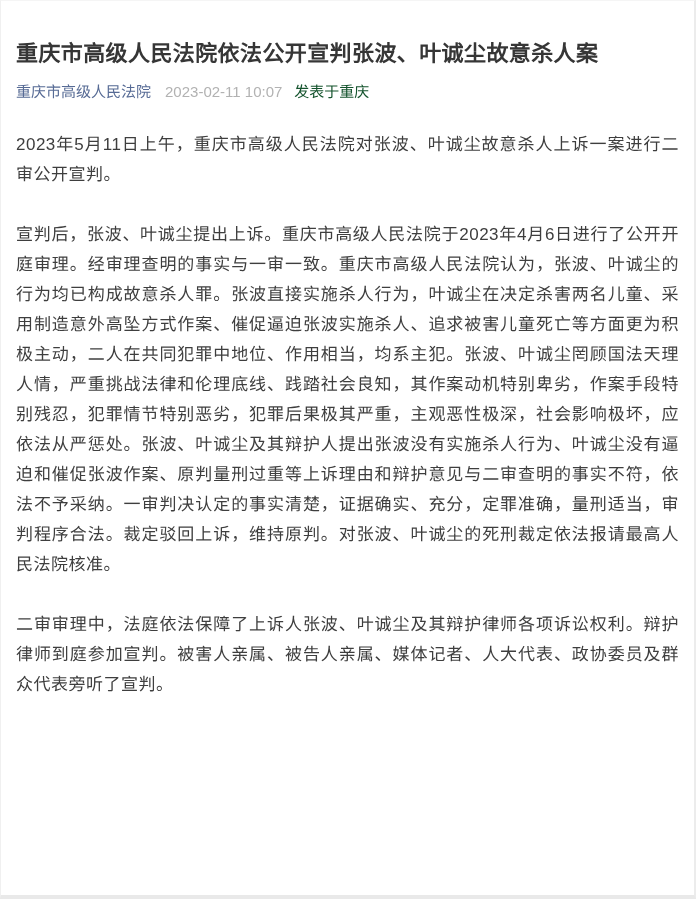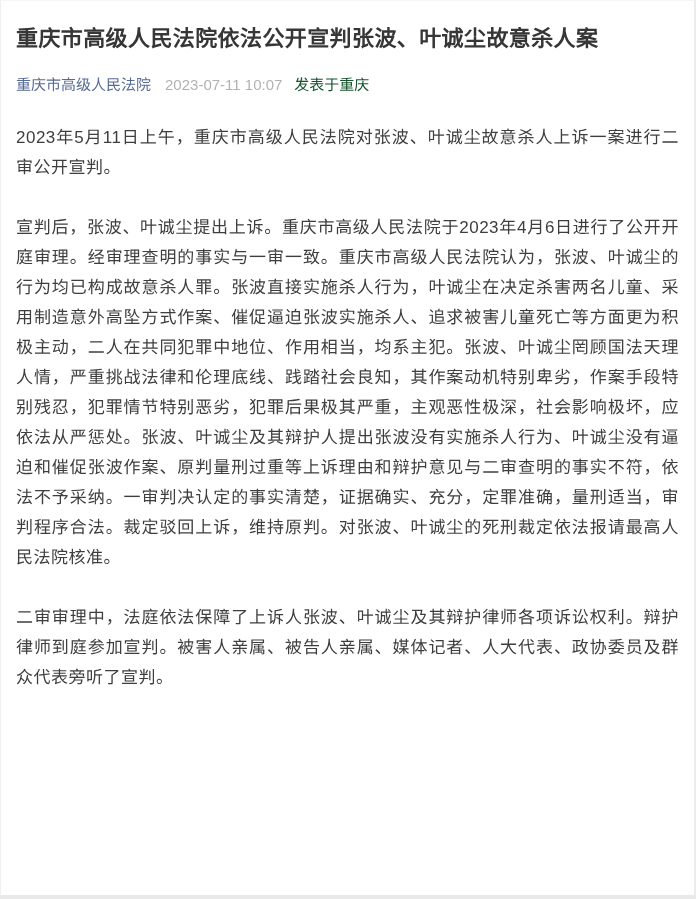--- a/index.html
+++ b/index.html
@@ -17,29 +17,29 @@
     background: #ffffff;
     border-top: 1px solid #f5f5f5;
     border-left: 1px solid #f0f0f0;
     border-right: 2px solid #ececec;
     border-bottom: 4px solid #e9e9e9;
     padding: 0 15px;
     overflow: hidden;
   }
   .article-title {
     margin: 0;
-    padding-top: 22px;
+    padding-top: 37px;
     font-size: 22px;
     font-weight: 700;
     line-height: 31px;
     color: #363636;
     letter-spacing: 0.4px;
   }
   .byline {
-    margin-top: 20px;
+    margin-top: 12px;
     font-size: 15px;
     line-height: 21px;
     display: flex;
     align-items: baseline;
     white-space: nowrap;
   }
   .byline .account {
     color: #576b95;
     font-weight: 500;
     margin-right: 14px;
@@ -67,21 +67,21 @@
 </style>
 </head>
 <body>
 
 <div class="page">
 
   <h1 class="article-title">重庆市高级人民法院依法公开宣判张波、叶诚尘故意杀人案</h1>
 
   <div class="byline">
     <a class="account" style="color: rgb(87, 107, 149);">重庆市高级人民法院</a>
-    <span class="meta time" style="color: rgb(178, 178, 178);">2023-07-11 10:07</span>
+    <span class="meta time" style="color: rgb(178, 178, 178);">2023-02-11 10:07</span>
     <span class="meta location" style="color: #14532d;">发表于重庆</span>
   </div>
 
   <div class="article-body">
     <p>2023年5月11日上午，重庆市高级人民法院对张波、叶诚尘故意杀人上诉一案进行二审公开宣判。</p>
     <p>宣判后，张波、叶诚尘提出上诉。重庆市高级人民法院于2023年4月6日进行了公开开庭审理。经审理查明的事实与一审一致。重庆市高级人民法院认为，张波、叶诚尘的行为均已构成故意杀人罪。张波直接实施杀人行为，叶诚尘在决定杀害两名儿童、采用制造意外高坠方式作案、催促逼迫张波实施杀人、追求被害儿童死亡等方面更为积极主动，二人在共同犯罪中地位、作用相当，均系主犯。张波、叶诚尘罔顾国法天理人情，严重挑战法律和伦理底线、践踏社会良知，其作案动机特别卑劣，作案手段特别残忍，犯罪情节特别恶劣，犯罪后果极其严重，主观恶性极深，社会影响极坏，应依法从严惩处。张波、叶诚尘及其辩护人提出张波没有实施杀人行为、叶诚尘没有逼迫和催促张波作案、原判量刑过重等上诉理由和辩护意见与二审查明的事实不符，依法不予采纳。一审判决认定的事实清楚，证据确实、充分，定罪准确，量刑适当，审判程序合法。裁定驳回上诉，维持原判。对张波、叶诚尘的死刑裁定依法报请最高人民法院核准。</p>
     <p>二审审理中，法庭依法保障了上诉人张波、叶诚尘及其辩护律师各项诉讼权利。辩护律师到庭参加宣判。被害人亲属、被告人亲属、媒体记者、人大代表、政协委员及群众代表旁听了宣判。</p>
   </div>
 
 </div>

